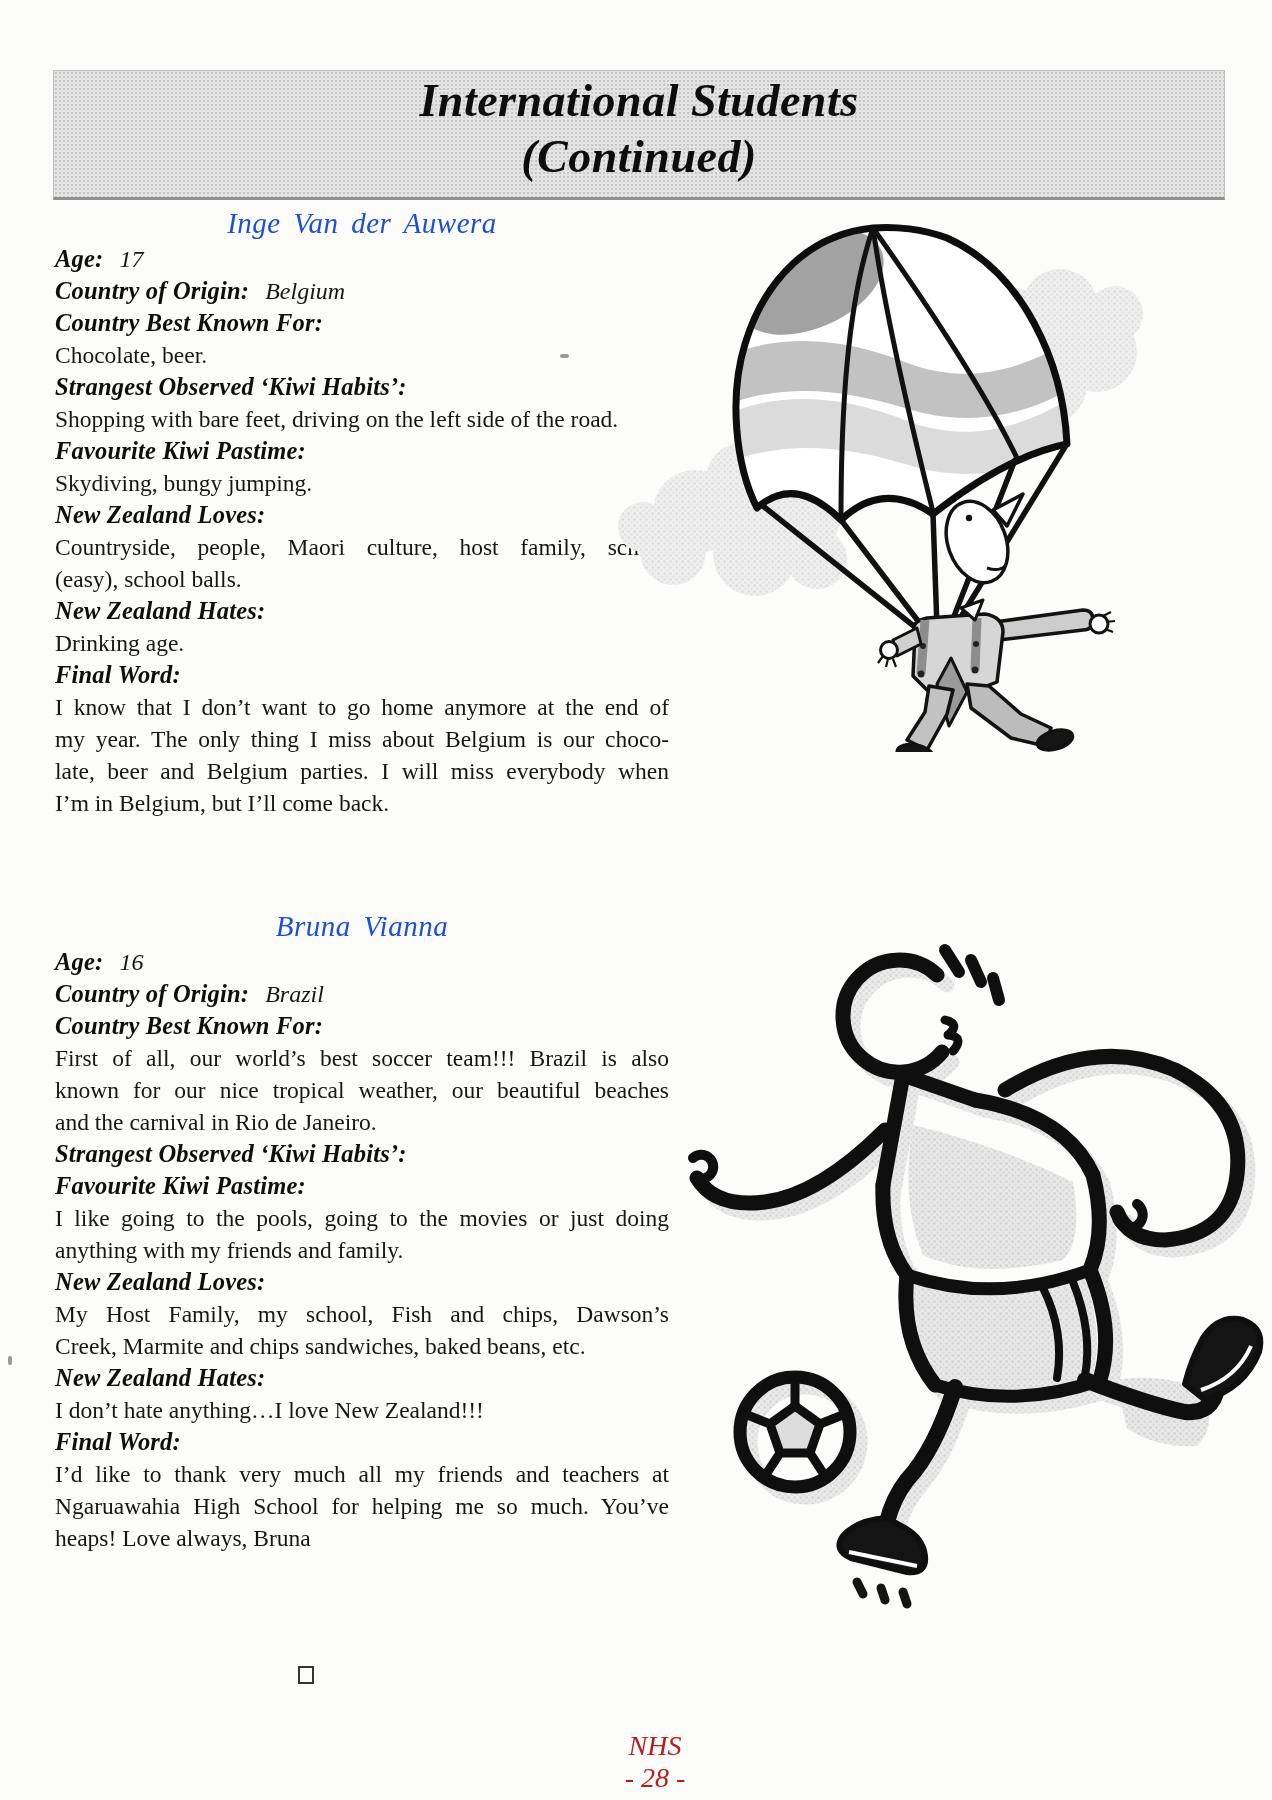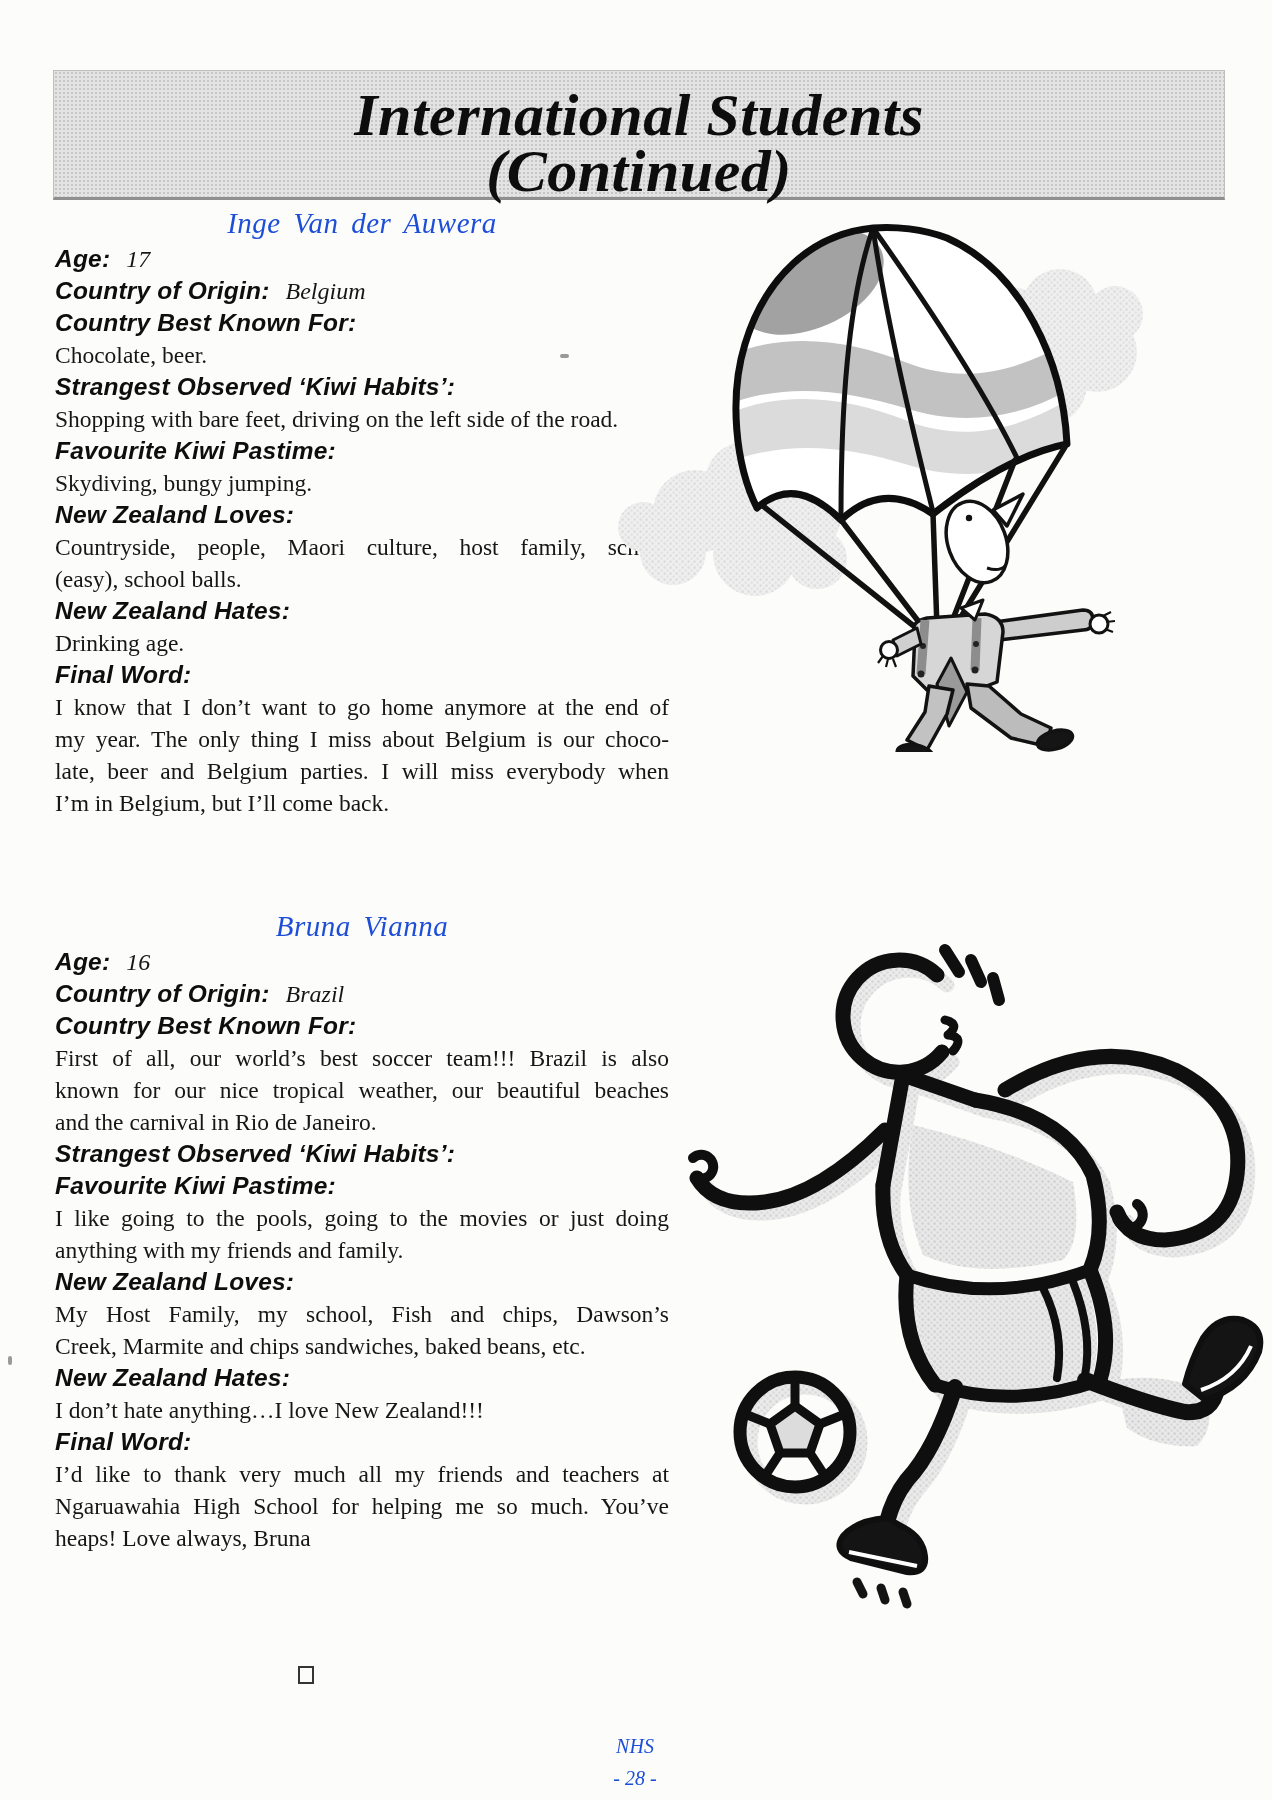--- a/index.html
+++ b/index.html
@@ -11,51 +11,51 @@
   
   .banner {
     position:absolute; left:53px; top:70px; width:1172px; height:130px;
     box-sizing:border-box;
     background-color:#e3e3e3;
     background-image:radial-gradient(circle, #c6c6c6 1px, rgba(0,0,0,0) 1.25px);
     background-size:4px 4px;
     border:1px solid #bfbfbf; border-bottom:3px solid #8f8f8f;
     text-align:center;
     font-weight:bold; font-style:italic;
-    font-size:60px; line-height:56px; padding-top:16px;
+    font-size:46px; line-height:56px; padding-top:2px;
     letter-spacing:0.5px; color:#0d0d0d;
   }
   
   .student { position:absolute; left:55px; width:614px; }
   .student-1 { top:203px; }
   .student-2 { top:906px; }
   .student-name {
     text-align:center; font-style:italic; font-size:29px; line-height:40px;
     letter-spacing:0.5px; word-spacing:5px; color:#1d4ed8;
   }
   .fline { font-size:23.5px; line-height:32px; }
   .label {
-    font-family:Liberation Sans, sans-serif;
+    font-family:Liberation Serif, serif;
     font-weight:bold; font-style:italic; font-size:24.5px;
     letter-spacing:0.2px; color:#0e0e0e; line-height:32px;
   }
   .value { font-style:italic; margin-left:16px; font-size:24px;text-align:right; }
   .body { font-size:23.5px; line-height:32px; }
   .jline { white-space:nowrap; text-align:justify; text-align-last:justify; }
   .jline-last { white-space:pre; }
   
   .end-square {
     position:absolute; left:298px; top:1666px; width:12px; height:14px;
     border:2px solid #343434; background:#fcfcfa;
   }
   
   .footer {
-    position:absolute; left:525px; top:1730px; width:220px;
-    text-align:center; font-style:italic; font-size:20px; line-height:32px;
-    color:#1d4ed8;
+    position:absolute; left:545px; top:1730px; width:220px;
+    text-align:center; font-style:italic; font-size:28px; line-height:32px;
+    color:#b91c1c;
   }
   
   .art { position:absolute; }
   .art-parachute { left:615px; top:212px; width:530px; height:540px; }
   .art-soccer   { left:645px; top:940px; width:620px; height:670px; }
   
   .speck { position:absolute; background:#9a9a9a; border-radius:2px; }
   .speck-a { left:560px; top:354px; width:9px; height:4px; }
   .speck-b { left:8px; top:1356px; width:4px; height:9px; }
 </style>

